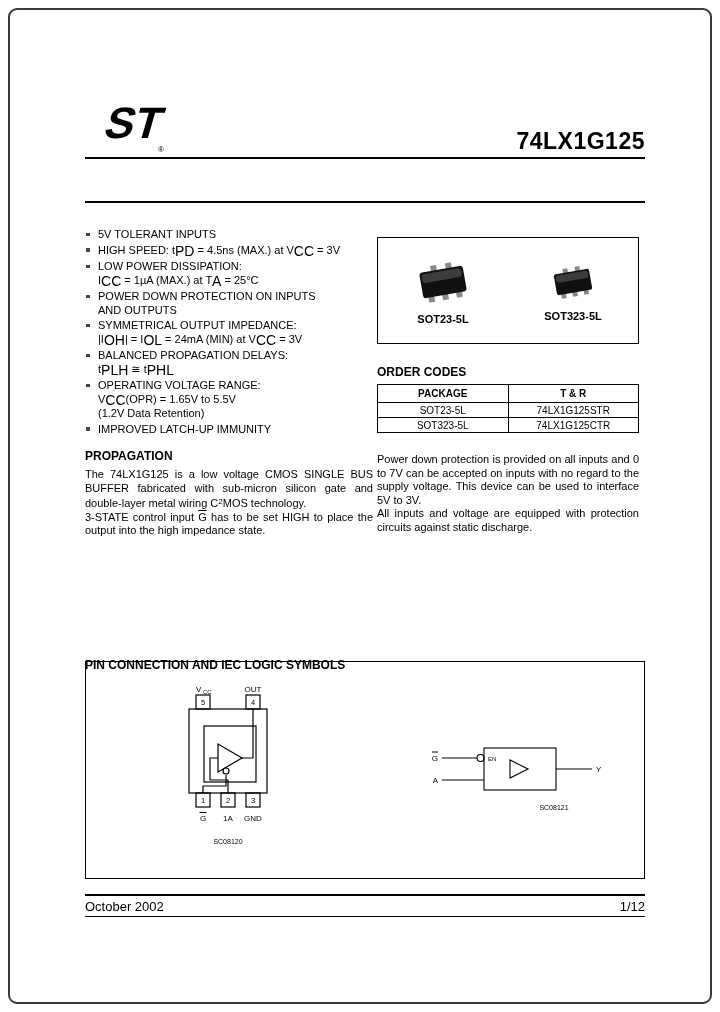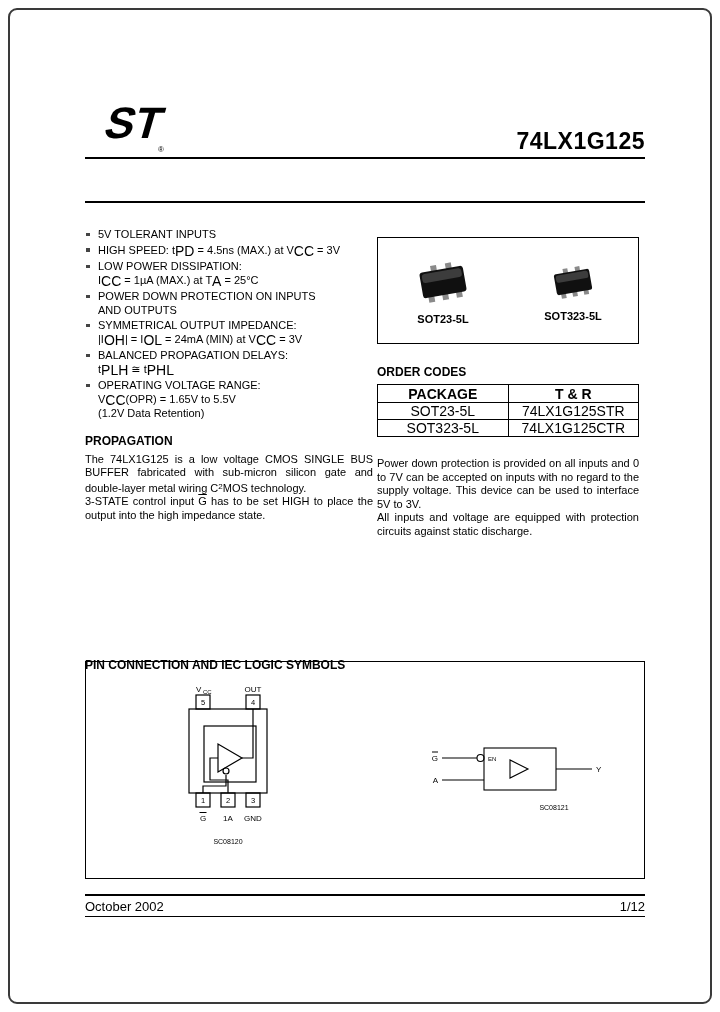--- a/index.html
+++ b/index.html
@@ -35,21 +35,21 @@
 
   .sec-heading { font-size:12px; font-weight:bold; }
   .desc-heading { margin-top:13px; margin-bottom:5px; }
   .body-text { font-size:11px; line-height:13.5px; text-align:justify; }
 
   .pkg-box { border:1.5px solid #000; height:107px; display:flex; }
   .pkg { flex:1; display:flex; flex-direction:column; align-items:center; justify-content:center; gap:9px; padding-top:4px; }
   .pkg-label { font-size:11px; font-weight:bold; }
 
   .oc-heading { margin-top:21px; margin-bottom:5px; }
-  .oc-table { width:100%; border-collapse:collapse; font-size:14px;padding-left:9px; }
+  .oc-table { width:100%; border-collapse:collapse; font-size:10px;padding-left:9px; }
   .oc-table th, .oc-table td { border:1.2px solid #000; text-align:center; }
   .oc-table th { height:18px; font-weight:bold; }
   .oc-table td { height:15px; }
   .oc-table .col-a { width:50%; }
 
   .right-text { margin-top:20px; }
 
   .pin-heading { position:absolute; left:85px; top:643px;margin-top:15px; }
   .diagram-box { position:absolute; left:85px; top:661px; width:560px; height:218px; border:1.5px solid #000; }
   .diagram-svg text { font-family:"Liberation Sans", sans-serif; fill:#000; }
@@ -83,20 +83,21 @@
   <div class="cols">
     <div class="col-left">
       <ul class="features">
         <li><span>5V TOLERANT INPUTS</span></li>
         <li><span>HIGH SPEED: t</span><sub>PD</sub><span> = 4.5ns (MAX.) at V</span><sub>CC</sub><span> = 3V</span></li>
         <li><span>LOW POWER DISSIPATION:</span><br><span>I</span><sub>CC</sub><span> = 1µA (MAX.) at T</span><sub>A</sub><span> = 25°C</span></li>
         <li><span>POWER DOWN PROTECTION ON INPUTS</span><br><span>AND OUTPUTS</span></li>
         <li><span>SYMMETRICAL OUTPUT IMPEDANCE:</span><br><span>|I</span><sub>OH</sub><span>| = I</span><sub>OL</sub><span> = 24mA (MIN) at V</span><sub>CC</sub><span> = 3V</span></li>
         <li><span>BALANCED PROPAGATION DELAYS:</span><br><span>t</span><sub>PLH</sub><span> ≅ t</span><sub>PHL</sub></li>
         <li><span>OPERATING VOLTAGE RANGE:</span><br><span>V</span><sub>CC</sub><span>(OPR) = 1.65V to 5.5V</span><br><span>(1.2V Data Retention)</span></li>
+        <li><span>IMPROVED LATCH-UP IMMUNITY</span></li>
       </ul>
 
       <div class="sec-heading desc-heading">PROPAGATION</div>
       <p class="body-text"><span>The 74LX1G125 is a low voltage CMOS SINGLE BUS BUFFER fabricated with sub-micron silicon gate and double-layer metal wiring C</span><sup>2</sup><span>MOS technology.</span></p>
       <p class="body-text"><span>3-STATE control input </span><span class="overline">G</span><span> has to be set HIGH to place the output into the high impedance state.</span></p>
     </div>
 
     <div class="col-right">
       <div class="pkg-box">
         <div class="pkg">

